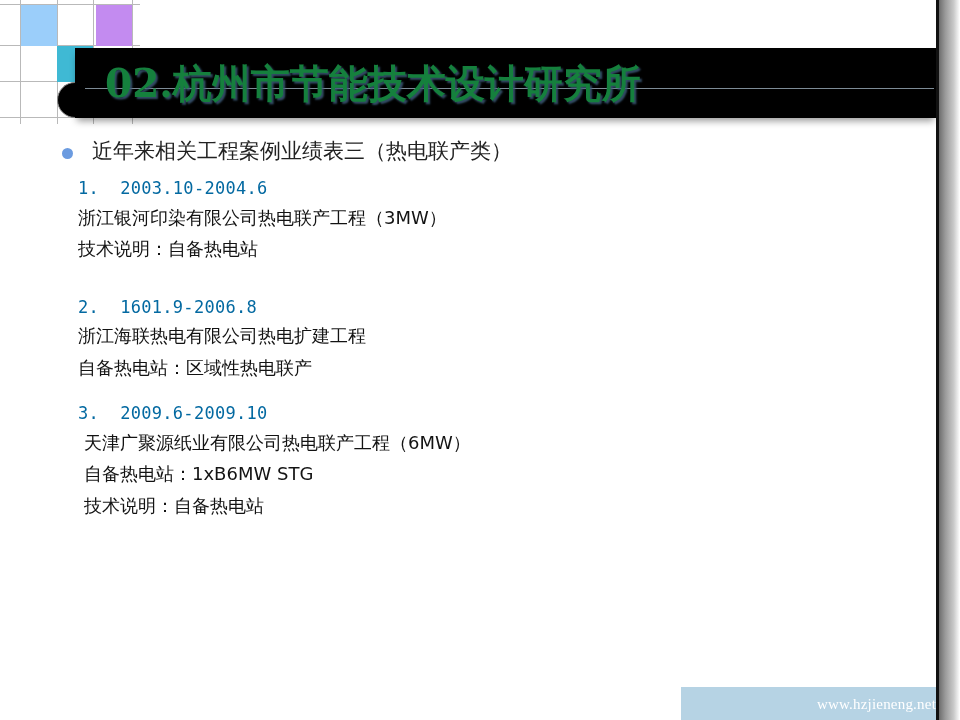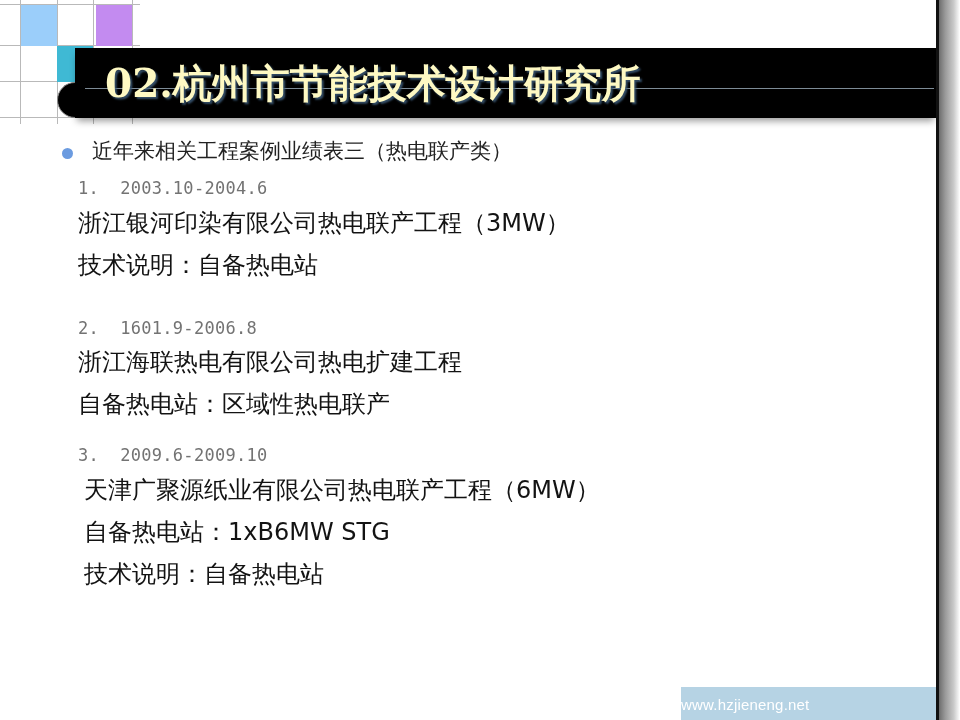--- a/index.html
+++ b/index.html
@@ -100,21 +100,21 @@
   }
   .title-text {
     position: absolute;
     left: 30px;
     top: 50%;
     transform: translateY(-50%);
     font-family: "DejaVu Serif", "Liberation Serif", serif;
     font-size: 39px;
     font-weight: bold;
     line-height: 1;
-    color: #fef9c3;
+    color: #15803d;
     white-space: nowrap;
     text-shadow: 2px 2px 2px rgba(60,90,120,0.85);
     z-index: 2;
   }
 
   
   .content {
     position: absolute;
     left: 0;
     top: 138px;
@@ -149,49 +149,49 @@
   .block-1 { margin-top: 12px; }
   .block-2 { margin-top: 30px; }
   .block-3 { margin-top: 18px; }
   .block-3 .blk-line { padding-left: 6px; }
   .block-3 .blk-head { padding-left: 0; }
 
   .blk-head {
     font-family: "DejaVu Sans Mono", "Liberation Mono", monospace;
     font-size: 17px;
     line-height: 1.5;
-    color: #737373;
+    color: #0369a1;
     white-space: pre;
     letter-spacing: 0.3px;
   }
   .blk-line {
     font-family: "DejaVu Sans", "Liberation Sans", sans-serif;
-    font-size: 24px;
+    font-size: 18px;
     line-height: 1.75;
     color: #131313;
     white-space: pre;
   }
 
   
   .footer-bar {
     position: absolute;
     left: 681px;
     top: 687px;
     width: 255px;
     height: 33px;
     background: #B6D3E4;
   }
   .footer-text {
     position: absolute;
     left: 0;
     right: 0;
     top: 50%;
     transform: translateY(-50%);
-    text-align: left;
-    font-family: Liberation Sans, sans-serif;
+    text-align: right;
+    font-family: Liberation Serif, serif;
     font-size: 15px;
     color: #ffffff;
     letter-spacing: 0.2px;
     white-space: nowrap;
   }
 </style>
 </head>
 <body>
 
 <div id="slide">

